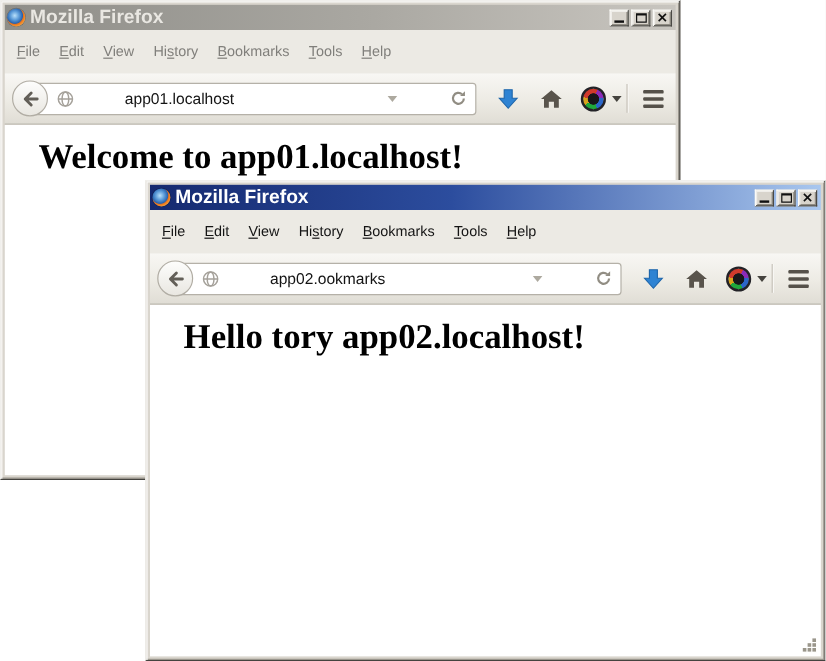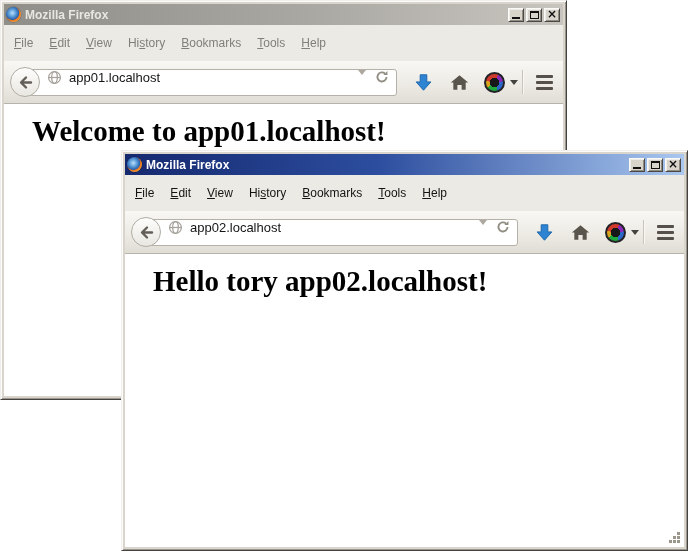--- a/index.html
+++ b/index.html
@@ -14,21 +14,21 @@
   #win-app01{left:0;top:0;width:567px;height:400px;z-index:1;}
   #win-app02{left:121px;top:150px;width:567px;height:401px;z-index:2;}
 
   
   .titlebar{height:21px;flex:0 0 auto;display:flex;align-items:center;gap:4px;padding:0 2px;}
   .active .titlebar{background:linear-gradient(90deg,#15296f 0%,#2c4d9e 45%,#a9c7ef 100%);}
   .inactive .titlebar{background:linear-gradient(90deg,#8f8e89 0%,#aaa8a2 55%,#c8c5bf 100%);}
   .fx-icon{width:15px;height:15px;border-radius:50%;flex:0 0 auto;
      background:radial-gradient(circle at 42% 40%,#b9e0fa 0%,#5a9ad8 30%,#2a63ac 52%,#e8721c 58%,#f9a63a 76%,#cf5506 100%);
      box-shadow:0 0 0 0.5px rgba(0,0,0,.25);}
-  .title{flex:1;font-size:12px;font-weight:bold;white-space:nowrap;overflow:hidden;}
+  .title{flex:1;font-size:16px;font-weight:bold;white-space:nowrap;overflow:hidden;}
   .active .title{color:#ffffff;}
   .inactive .title{color:#e9e7e2;}
   .controls{display:flex;gap:2px;flex:0 0 auto;margin-right:1px;}
   .ctl{width:16px;height:14px;background:#d8d4cc;box-sizing:border-box;cursor:default;
        border:1px solid;border-color:#fbfaf7 #4a4945 #4a4945 #fbfaf7;
        box-shadow:inset 1px 1px 0 #efede9,inset -1px -1px 0 #908c83;
        display:flex;align-items:center;justify-content:center;}
   .g-min{width:8px;height:2px;background:#101010;align-self:flex-end;margin-bottom:2px;}
   .g-max{width:9px;height:8px;border:1px solid #101010;border-top-width:2px;box-sizing:border-box;}
   .g-x{font-size:12px;font-weight:bold;color:#101010;line-height:1;margin-top:-1px;
@@ -42,21 +42,21 @@
   .inactive .menu-item{color:#807f7b;}
 
   
   .navbar{height:43px;flex:0 0 auto;display:flex;align-items:center;
           background:linear-gradient(#f8f7f4,#edebe4 55%,#e0ddd5);
           border-bottom:1px solid #b7b3aa;padding:0 8px 0 6px;box-sizing:border-box;}
   .backbtn{width:30px;height:30px;border-radius:50%;box-sizing:border-box;flex:0 0 auto;
            background:linear-gradient(#fdfdfc,#e9e7e1);border:1px solid #b1ada4;
            display:flex;align-items:center;justify-content:center;z-index:2;margin-right:-13px;}
   .urlbar{height:27px;width:370px;flex:0 0 auto;background:#fff;border:1px solid #b5b1a8;
-          border-radius:3px;box-sizing:border-box;display:flex;padding-right:7px;}
+          border-radius:3px;box-sizing:border-box;display:flex;align-items:center;padding-right:7px;gap:35px;}
   .globe{margin-left:19px;display:flex;}
   .url-text{flex:1;font-size:13px;color:#141414;margin-left:7px;white-space:nowrap;overflow:hidden;}
   .url-drop{width:0;height:0;border-left:4px solid transparent;border-right:4px solid transparent;
             border-top:5px solid #ada99f;margin-right:9px;}
   .tool{display:flex;align-items:center;margin-left:17px;cursor:default;}
   .addon{margin-left:15px;}
   .wheel{width:17px;height:17px;border-radius:50%;border:2px solid #232227;box-sizing:content-box;
      background:radial-gradient(circle at 50% 50%,#17171a 0 4.5px,rgba(0,0,0,0) 5px),
        conic-gradient(from -40deg,#cf3a2c 0 18%,#8a2bb8 18% 34%,#2b66c9 34% 55%,#1fa83c 55% 76%,#d8a31c 76% 89%,#cf3a2c 89%);}
   .caret{width:0;height:0;border-left:4px solid transparent;border-right:4px solid transparent;
@@ -195,21 +195,21 @@
       <span class="urlbar">
         <span class="globe">
           <svg width="15" height="15" viewBox="0 0 16 16">
               <g fill="none" stroke="#a5a19a" stroke-width="1.3">
                 <circle cx="8" cy="8" r="6.3"></circle>
                 <ellipse cx="8" cy="8" rx="3" ry="6.3"></ellipse>
                 <path d="M1.7 8 H14.3"></path>
               </g>
             </svg>
         </span>
-        <span class="url-text">app02.localhost</span>
+        <span class="url-text">app02.ookmarks</span>
         <span class="url-drop"></span>
         <span style="display:flex;">
           <svg width="14" height="14" viewBox="0 0 16 16">
               <path d="M13.2 8 a5.2 5.2 0 1 1 -1.7-3.9" fill="none" stroke="#918d83" stroke-width="2.1"></path>
               <path d="M14.2 1.2 v4.6 h-4.6 z" fill="#918d83"></path>
             </svg>
         </span>
       </span>
       <span class="tool">
         <svg width="19" height="19" viewBox="0 0 16 16">

